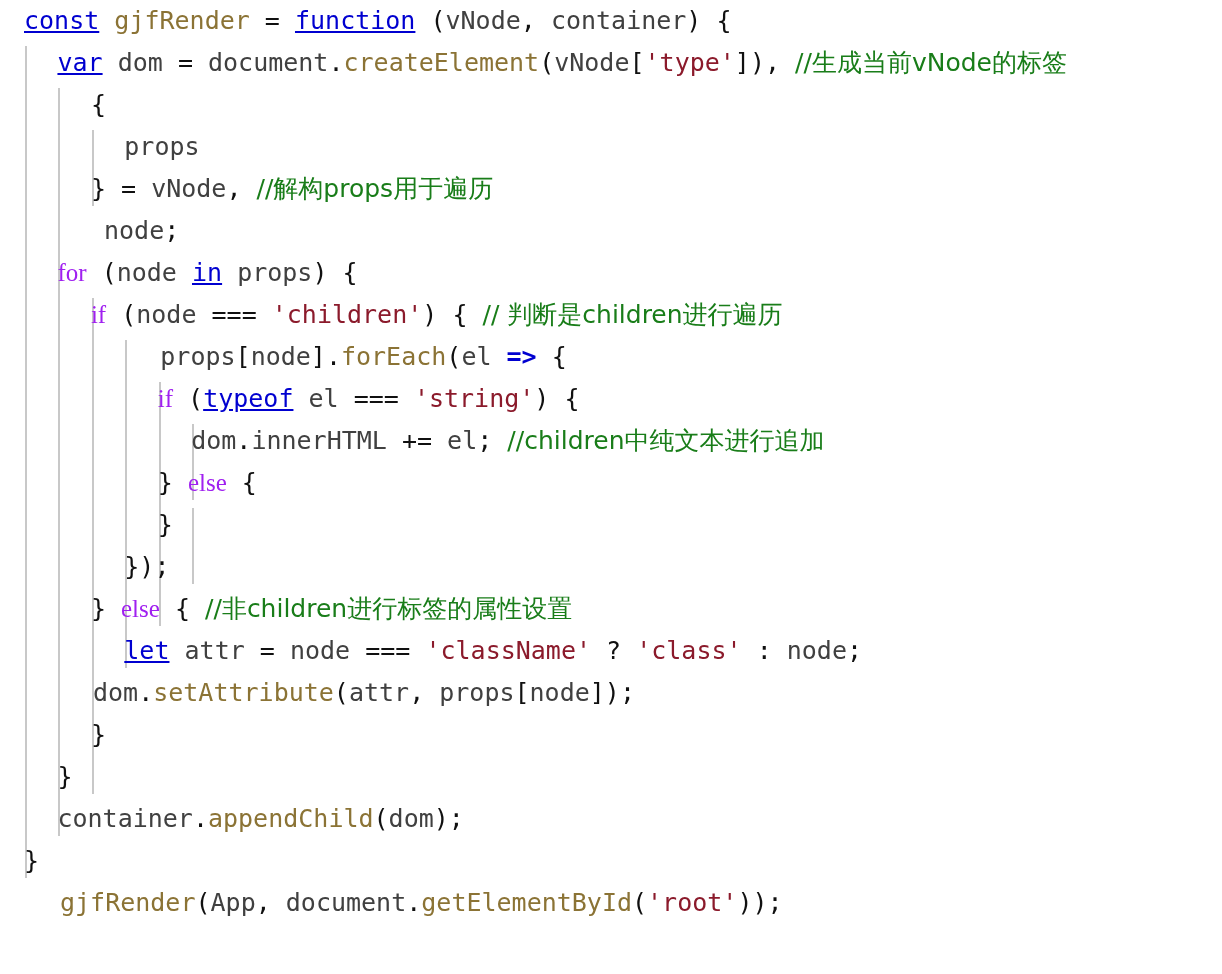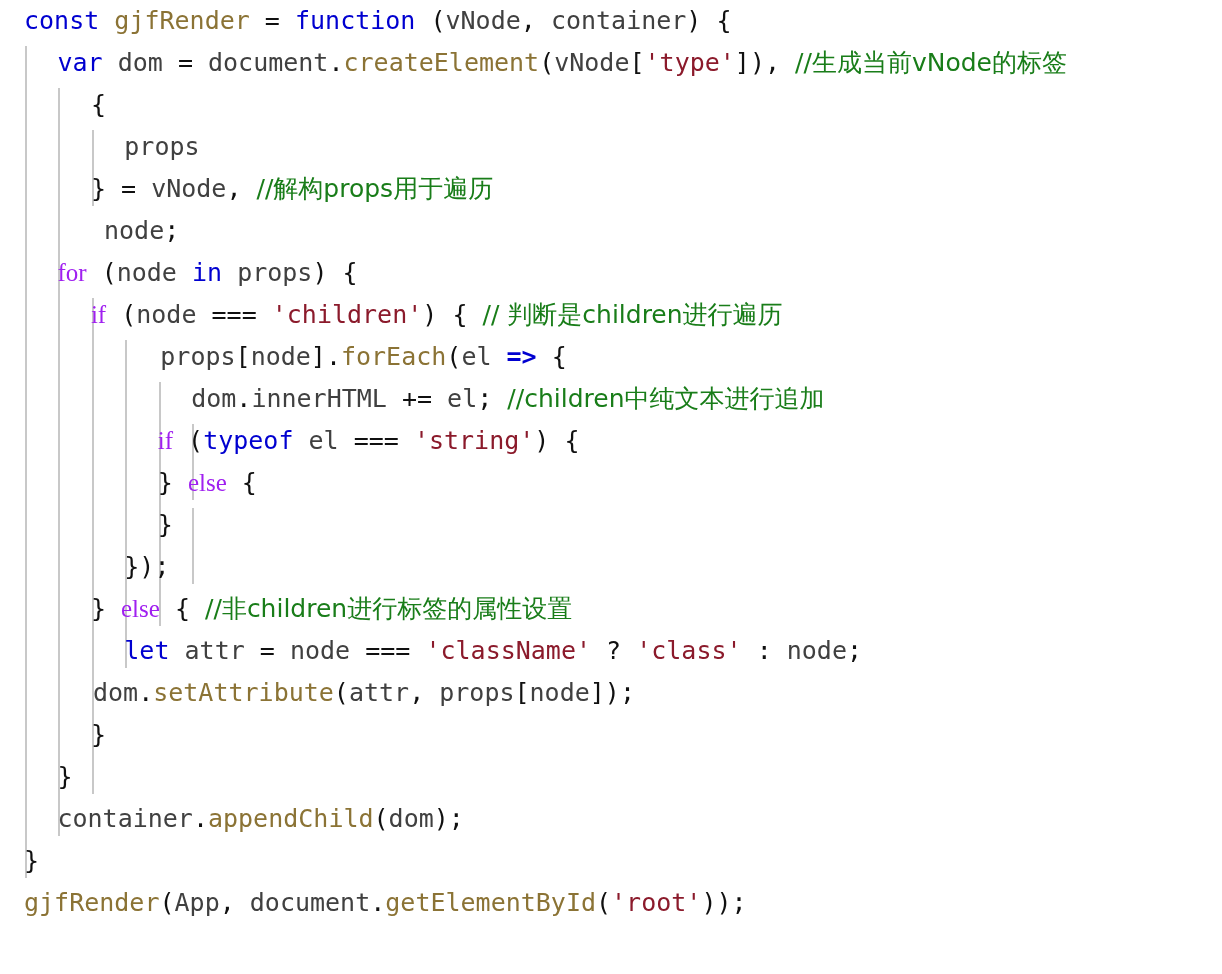--- a/index.html
+++ b/index.html
@@ -46,21 +46,21 @@
     z-index: 1;
     pointer-events: none;
   }
   .guide {
     position: absolute;
     width: 2px;
     background: #c8c8c8;
   }
 
   
-  .kw      { color: #0000d0; }          
+  .kw      { color: #0000d0; text-decoration: underline; }          
   .kwp     { color: #a020f0; font-family: Liberation Serif, serif; }          
   .ident   { color: #404040; }          
   .fn      { color: #8b7335; }          
   .str     { color: #8b1a2b; }          
   .com     { color: #197d19; }          
   .punc    { color: #101010; }          
   .op      { color: #101010; }          
   .arrow   { color: #0000d0; font-weight: bold; }
   .cn      { font-family: "DejaVu Sans", "Liberation Sans", sans-serif; }
 </style>
@@ -81,27 +81,27 @@
   <div id="lines">
       <div class="code-line" style="padding-left: 24px;"><span class="kw">const</span><span class="punc"> </span><span class="fn">gjfRender</span><span class="punc"> </span><span class="op">=</span><span class="punc"> </span><span class="kw">function</span><span class="punc"> (</span><span class="ident">vNode</span><span class="punc">, </span><span class="ident">container</span><span class="punc">) {</span></div>
       <div class="code-line" style="padding-left: 57.44px;"><span class="kw">var</span><span class="punc"> </span><span class="ident">dom</span><span class="punc"> </span><span class="op">=</span><span class="punc"> </span><span class="ident">document</span><span class="punc">.</span><span class="fn">createElement</span><span class="punc">(</span><span class="ident">vNode</span><span class="punc">[</span><span class="str">'type'</span><span class="punc">]), </span><span class="com cn">//生成当前vNode的标签</span></div>
       <div class="code-line" style="padding-left: 90.88px;"><span class="punc">{</span></div>
       <div class="code-line" style="padding-left: 124.32px;"><span class="ident">props</span></div>
       <div class="code-line" style="padding-left: 90.88px;"><span class="punc">}</span><span class="punc"> </span><span class="op">=</span><span class="punc"> </span><span class="ident">vNode</span><span class="punc">, </span><span class="com cn">//解构props用于遍历</span></div>
       <div class="code-line" style="padding-left: 104px;"><span class="ident">node</span><span class="punc">;</span></div>
       <div class="code-line" style="padding-left: 57.44px;"><span class="kwp">for</span><span class="punc"> (</span><span class="ident">node</span><span class="punc"> </span><span class="kw">in</span><span class="punc"> </span><span class="ident">props</span><span class="punc">) {</span></div>
       <div class="code-line" style="padding-left: 90.88px;"><span class="kwp">if</span><span class="punc"> (</span><span class="ident">node</span><span class="punc"> </span><span class="op">===</span><span class="punc"> </span><span class="str">'children'</span><span class="punc">) { </span><span class="com cn">// 判断是children进行遍历</span></div>
       <div class="code-line" style="padding-left: 124.32px; margin-left: 36px;"><span class="ident">props</span><span class="punc">[</span><span class="ident">node</span><span class="punc">].</span><span class="fn">forEach</span><span class="punc">(</span><span class="ident">el</span><span class="punc"> </span><span class="arrow">=&gt;</span><span class="punc"> {</span></div>
+      <div class="code-line" style="padding-left: 157.76px;"><span class="kwp">if</span><span class="punc"> (</span><span class="kw">typeof</span><span class="punc"> </span><span class="ident">el</span><span class="punc"> </span><span class="op">===</span><span class="punc"> </span><span class="str">'string'</span><span class="punc">) {</span></div>
       <div class="code-line" style="padding-left: 191.2px;"><span class="ident">dom</span><span class="punc">.</span><span class="ident">innerHTML</span><span class="punc"> </span><span class="op">+=</span><span class="punc"> </span><span class="ident">el</span><span class="punc">; </span><span class="com cn">//children中纯文本进行追加</span></div>
-      <div class="code-line" style="padding-left: 157.76px;"><span class="kwp">if</span><span class="punc"> (</span><span class="kw">typeof</span><span class="punc"> </span><span class="ident">el</span><span class="punc"> </span><span class="op">===</span><span class="punc"> </span><span class="str">'string'</span><span class="punc">) {</span></div>
       <div class="code-line" style="padding-left: 157.76px;"><span class="punc">}</span><span class="punc"> </span><span class="kwp">else</span><span class="punc"> {</span></div>
       <div class="code-line" style="padding-left: 157.76px;"><span class="punc">}</span></div>
       <div class="code-line" style="padding-left: 124.32px;"><span class="punc">});</span></div>
       <div class="code-line" style="padding-left: 90.88px;"><span class="punc">}</span><span class="punc"> </span><span class="kwp">else</span><span class="punc"> { </span><span class="com cn">//非children进行标签的属性设置</span></div>
       <div class="code-line" style="padding-left: 124.32px;"><span class="kw">let</span><span class="punc"> </span><span class="ident">attr</span><span class="punc"> </span><span class="op">=</span><span class="punc"> </span><span class="ident">node</span><span class="punc"> </span><span class="op">===</span><span class="punc"> </span><span class="str">'className'</span><span class="punc"> </span><span class="op">?</span><span class="punc"> </span><span class="str">'class'</span><span class="punc"> </span><span class="op">:</span><span class="punc"> </span><span class="ident">node</span><span class="punc">;</span></div>
       <div class="code-line" style="padding-left: 93px;"><span class="ident">dom</span><span class="punc">.</span><span class="fn">setAttribute</span><span class="punc">(</span><span class="ident">attr</span><span class="punc">, </span><span class="ident">props</span><span class="punc">[</span><span class="ident">node</span><span class="punc">]);</span></div>
       <div class="code-line" style="padding-left: 90.88px;"><span class="punc">}</span></div>
       <div class="code-line" style="padding-left: 57.44px;"><span class="punc">}</span></div>
       <div class="code-line" style="padding-left: 57.44px;"><span class="ident">container</span><span class="punc">.</span><span class="fn">appendChild</span><span class="punc">(</span><span class="ident">dom</span><span class="punc">);</span></div>
       <div class="code-line" style="padding-left: 24px;"><span class="punc">}</span></div>
-      <div class="code-line" style="padding-left: 24px;"><span class="fn">gjfRender</span><span class="punc">(</span><span class="ident">App</span><span class="punc">, </span><span class="ident">document</span><span class="punc">.</span><span class="fn">getElementById</span><span class="punc">(</span><span class="str">'root'</span><span class="punc">));</span></div>
+      <div class="code-line" style="padding-left: 24px; margin-left: 36px;"><span class="fn">gjfRender</span><span class="punc">(</span><span class="ident">App</span><span class="punc">, </span><span class="ident">document</span><span class="punc">.</span><span class="fn">getElementById</span><span class="punc">(</span><span class="str">'root'</span><span class="punc">));</span></div>
     </div>
 </div>
 
 </body></html>

